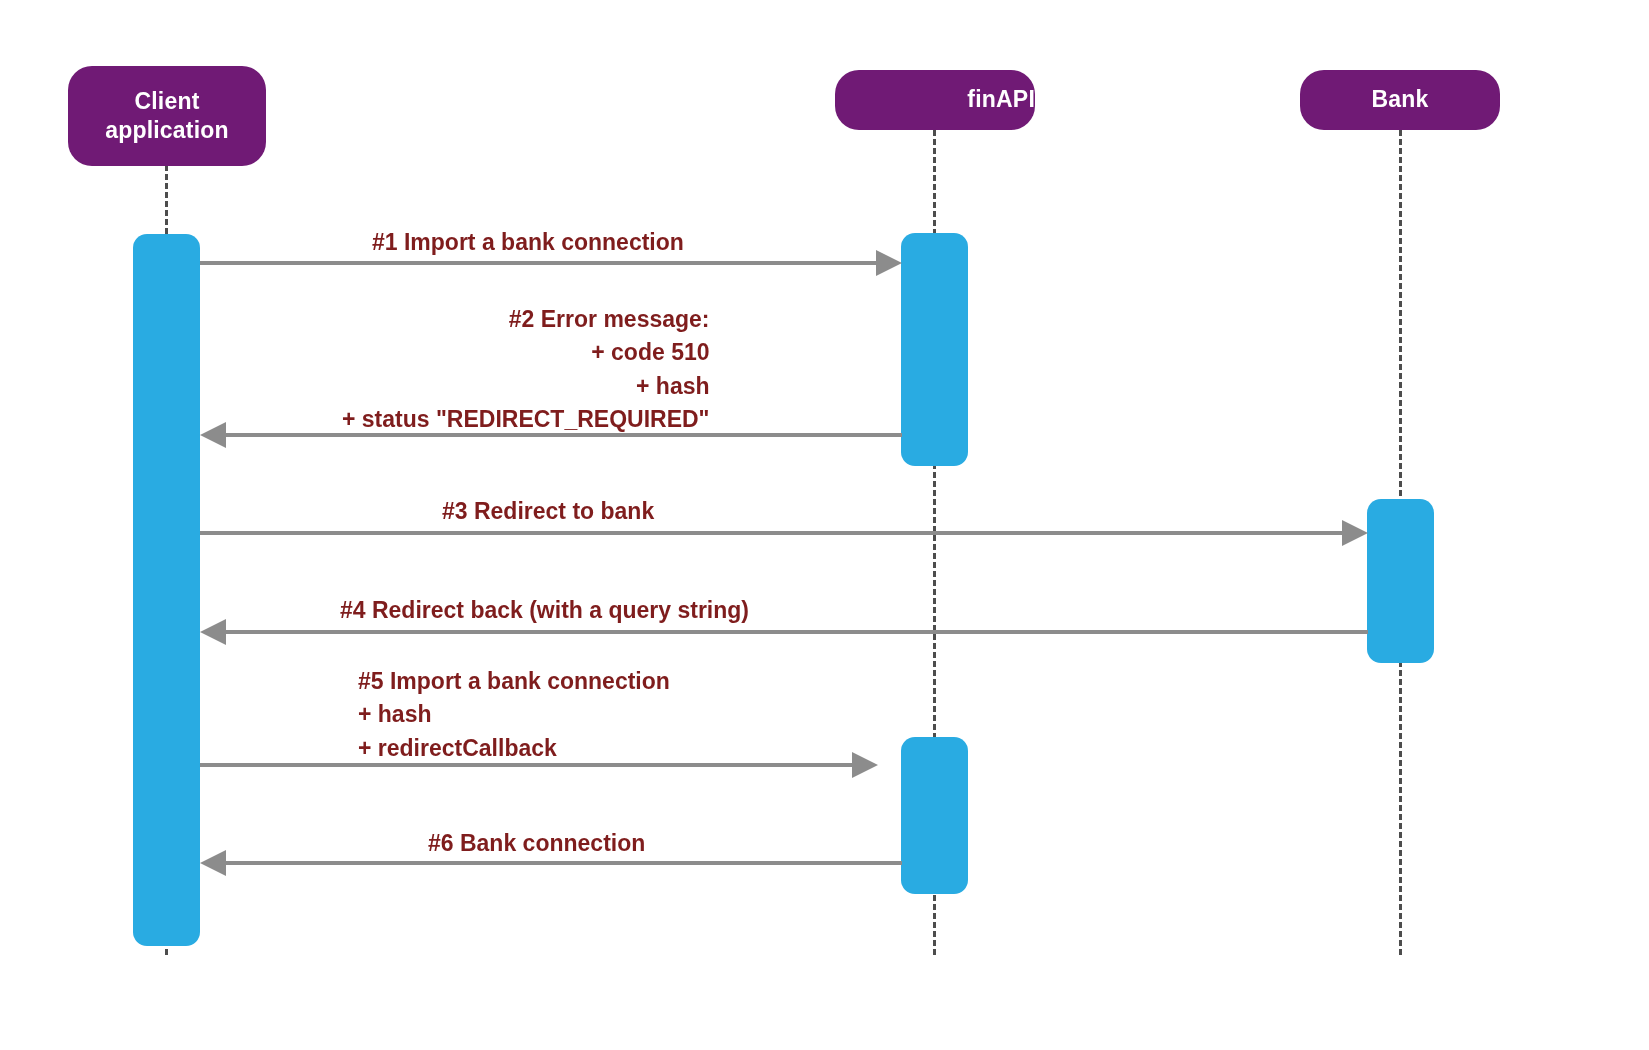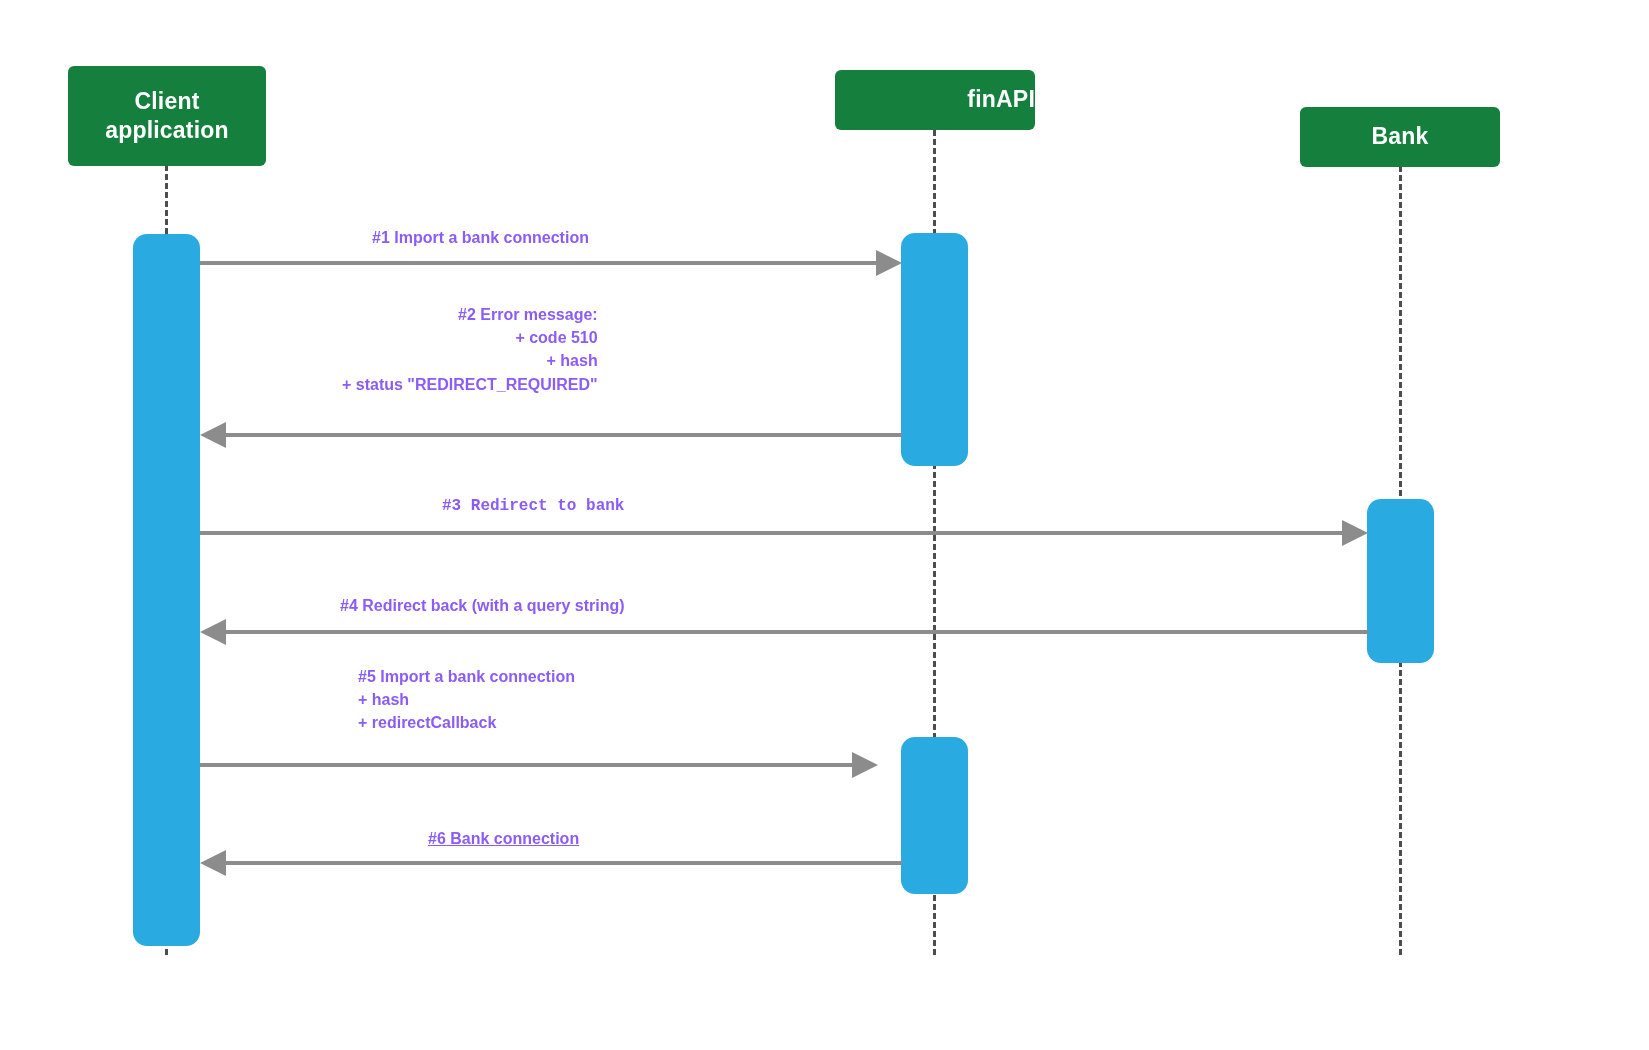--- a/index.html
+++ b/index.html
@@ -7,35 +7,35 @@
     width:1649px;height:1050px;
     background:#ffffff;
     font-family:"Liberation Sans", sans-serif;
     overflow:hidden;
   }
   #stage{position:relative;width:1649px;height:1050px;}
 
   
   .actor-box{
     position:absolute;
-    background:#15803d;
-    border-radius:6px;
+    background:#701a75;
+    border-radius:24px;
     color:#ffffff;
     font-weight:bold;
     display:flex;
     align-items:center;
     justify-content:center;
     text-align:center;
     line-height:1.28;
     letter-spacing:.2px;
     box-sizing:border-box;
   }
   #actor-client{left:68px;  top:66px; width:198px; height:100px; font-size:23px;}
   #actor-finapi{left:835px; top:70px; width:200px; height:60px;  font-size:23px;justify-content:flex-end;}
-  #actor-bank{  left:1300px;top:70px; width:200px; height:60px;  font-size:23px;margin-top:37px;}
+  #actor-bank{  left:1300px;top:70px; width:200px; height:60px;  font-size:23px;}
 
   
   .lifeline{
     position:absolute;
     width:0;
     border-left:3px dashed #4d4d4d;
   }
 
   
   .activation{
@@ -54,22 +54,22 @@
     position:absolute;
     width:0;height:0;
     border-top:13px solid transparent;
     border-bottom:13px solid transparent;
   }
   .arrow-right{border-left:26px solid #8c8c8c;}
   .arrow-left{border-right:26px solid #8c8c8c;}
 
   .msg-label{
     position:absolute;
-    color:#8b5cf6;
-    font-size:16px;
+    color:#7f1d1d;
+    font-size:23px;
     font-weight:bold;
     line-height:1.45;
     white-space:pre;
   }
 </style>
 </head>
 <body>
 
 <div id="stage">
 
@@ -101,29 +101,29 @@
 
   <div class="msg-line" style="left:226px;top:433px;width:676px;"></div>
   <div class="arrow-head arrow-left" style="left:200px;top:422px;"></div>
   <div class="msg-label" style="left:342px;top:303px;text-align:right;">#2 Error message:
 + code 510
 + hash
 + status "REDIRECT_REQUIRED"</div>
 
   <div class="msg-line" style="left:200px;top:531px;width:1150px;"></div>
   <div class="arrow-head arrow-right" style="left:1342px;top:520px;"></div>
-  <div class="msg-label" style="left:442px;top:495px;font-family:Liberation Mono, monospace;">#3 Redirect to bank</div>
+  <div class="msg-label" style="left:442px;top:495px;">#3 Redirect to bank</div>
 
   <div class="msg-line" style="left:226px;top:630px;width:1142px;"></div>
   <div class="arrow-head arrow-left" style="left:200px;top:619px;"></div>
   <div class="msg-label" style="left:340px;top:594px;text-align:right;">#4 Redirect back (with a query string)</div>
 
   <div class="msg-line" style="left:200px;top:763px;width:660px;"></div>
   <div class="arrow-head arrow-right" style="left:852px;top:752px;"></div>
   <div class="msg-label" style="left:358px;top:665px;">#5 Import a bank connection
 + hash
 + redirectCallback</div>
 
   <div class="msg-line" style="left:226px;top:861px;width:676px;"></div>
   <div class="arrow-head arrow-left" style="left:200px;top:850px;"></div>
-  <div class="msg-label" style="left:428px;top:827px;text-decoration:underline;">#6 Bank connection</div>
+  <div class="msg-label" style="left:428px;top:827px;">#6 Bank connection</div>
 
 </div>
 
 </body></html>

